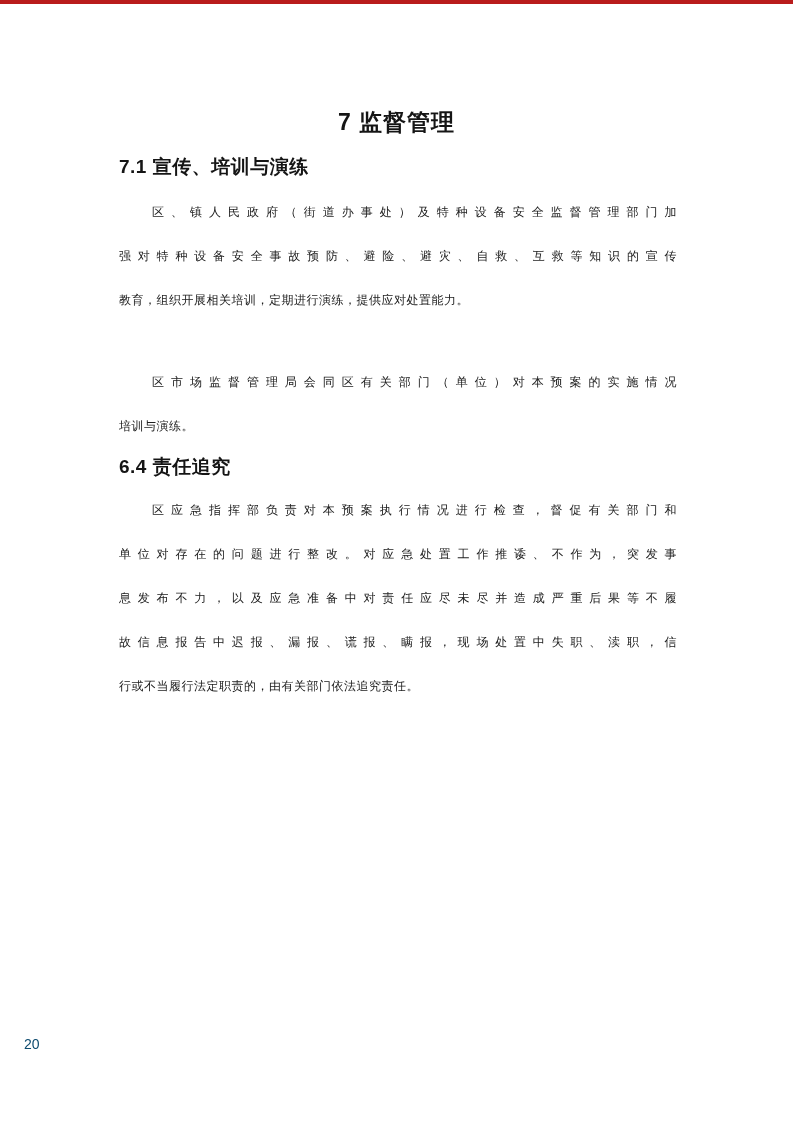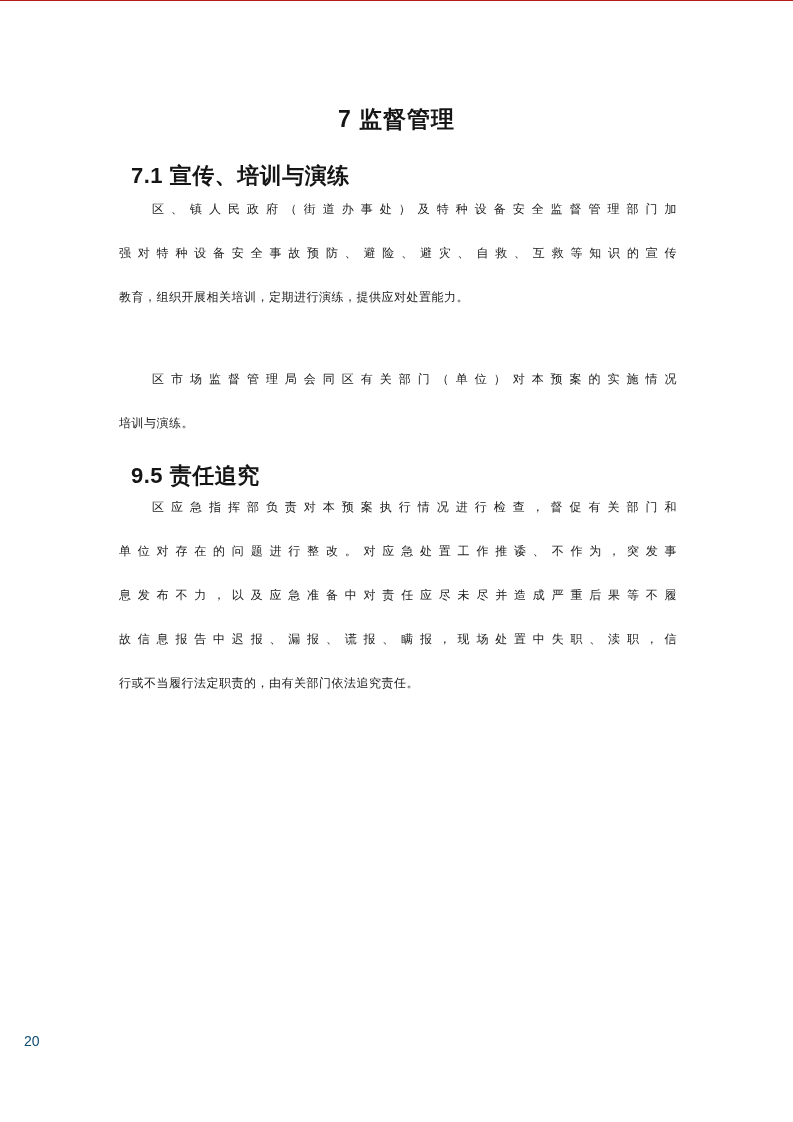--- a/index.html
+++ b/index.html
@@ -7,44 +7,44 @@
     padding: 0;
     background: #ffffff;
   }
   .page {
     position: relative;
     width: 793px;
     height: 1122px;
     background: #ffffff;
     color: #1c1c1c;
     overflow: hidden;
-    border-top: 1px solid #b91c1c;
+    border-top: 4px solid #b91c1c;
     box-sizing: border-box;
   }
   .doc-title {
     position: absolute;
     top: 101px;
     left: 0;
     width: 793px;
     margin: 0;
     text-align: center;
     font-family: "Liberation Sans", "DejaVu Sans", sans-serif;
     font-weight: bold;
     font-size: 23px;
     line-height: 34px;
     letter-spacing: 1px;
     color: #151515;
   }
   .sec-heading {
     position: absolute;
     left: 119px;
-    margin: 12px;
+    margin: 0;
     font-family: "Liberation Sans", "DejaVu Sans", sans-serif;
     font-weight: bold;
-    font-size: 22px;
+    font-size: 19px;
     line-height: 30px;
     letter-spacing: 0.5px;
     color: #151515;
     white-space: nowrap;
   }
   .sec-heading.h1 { top: 148px; }
   .sec-heading.h2 { top: 318px; }
   .sec-heading.h3 { top: 448px; }
   .para {
     position: absolute;
@@ -95,21 +95,21 @@
     <div class="line">强对特种设备安全事故预防、避险、避灾、自救、互救等知识的宣传</div>
     <div class="line last">教育，组织开展相关培训，定期进行演练，提供应对处置能力。</div>
   </div>
 
 
   <div class="para p2">
     <div class="line first">区市场监督管理局会同区有关部门（单位）对本预案的实施情况</div>
     <div class="line last">培训与演练。</div>
   </div>
 
-  <h2 class="sec-heading h3">9.5 责任追究</h2>
+  <h2 class="sec-heading h3">6.4 责任追究</h2>
 
   <div class="para p3">
     <div class="line first">区应急指挥部负责对本预案执行情况进行检查，督促有关部门和</div>
     <div class="line">单位对存在的问题进行整改。对应急处置工作推诿、不作为，突发事</div>
     <div class="line">息发布不力，以及应急准备中对责任应尽未尽并造成严重后果等不履</div>
     <div class="line">故信息报告中迟报、漏报、谎报、瞒报，现场处置中失职、渎职，信</div>
     <div class="line last">行或不当履行法定职责的，由有关部门依法追究责任。</div>
   </div>
 
   <div class="page-number">20</div>

